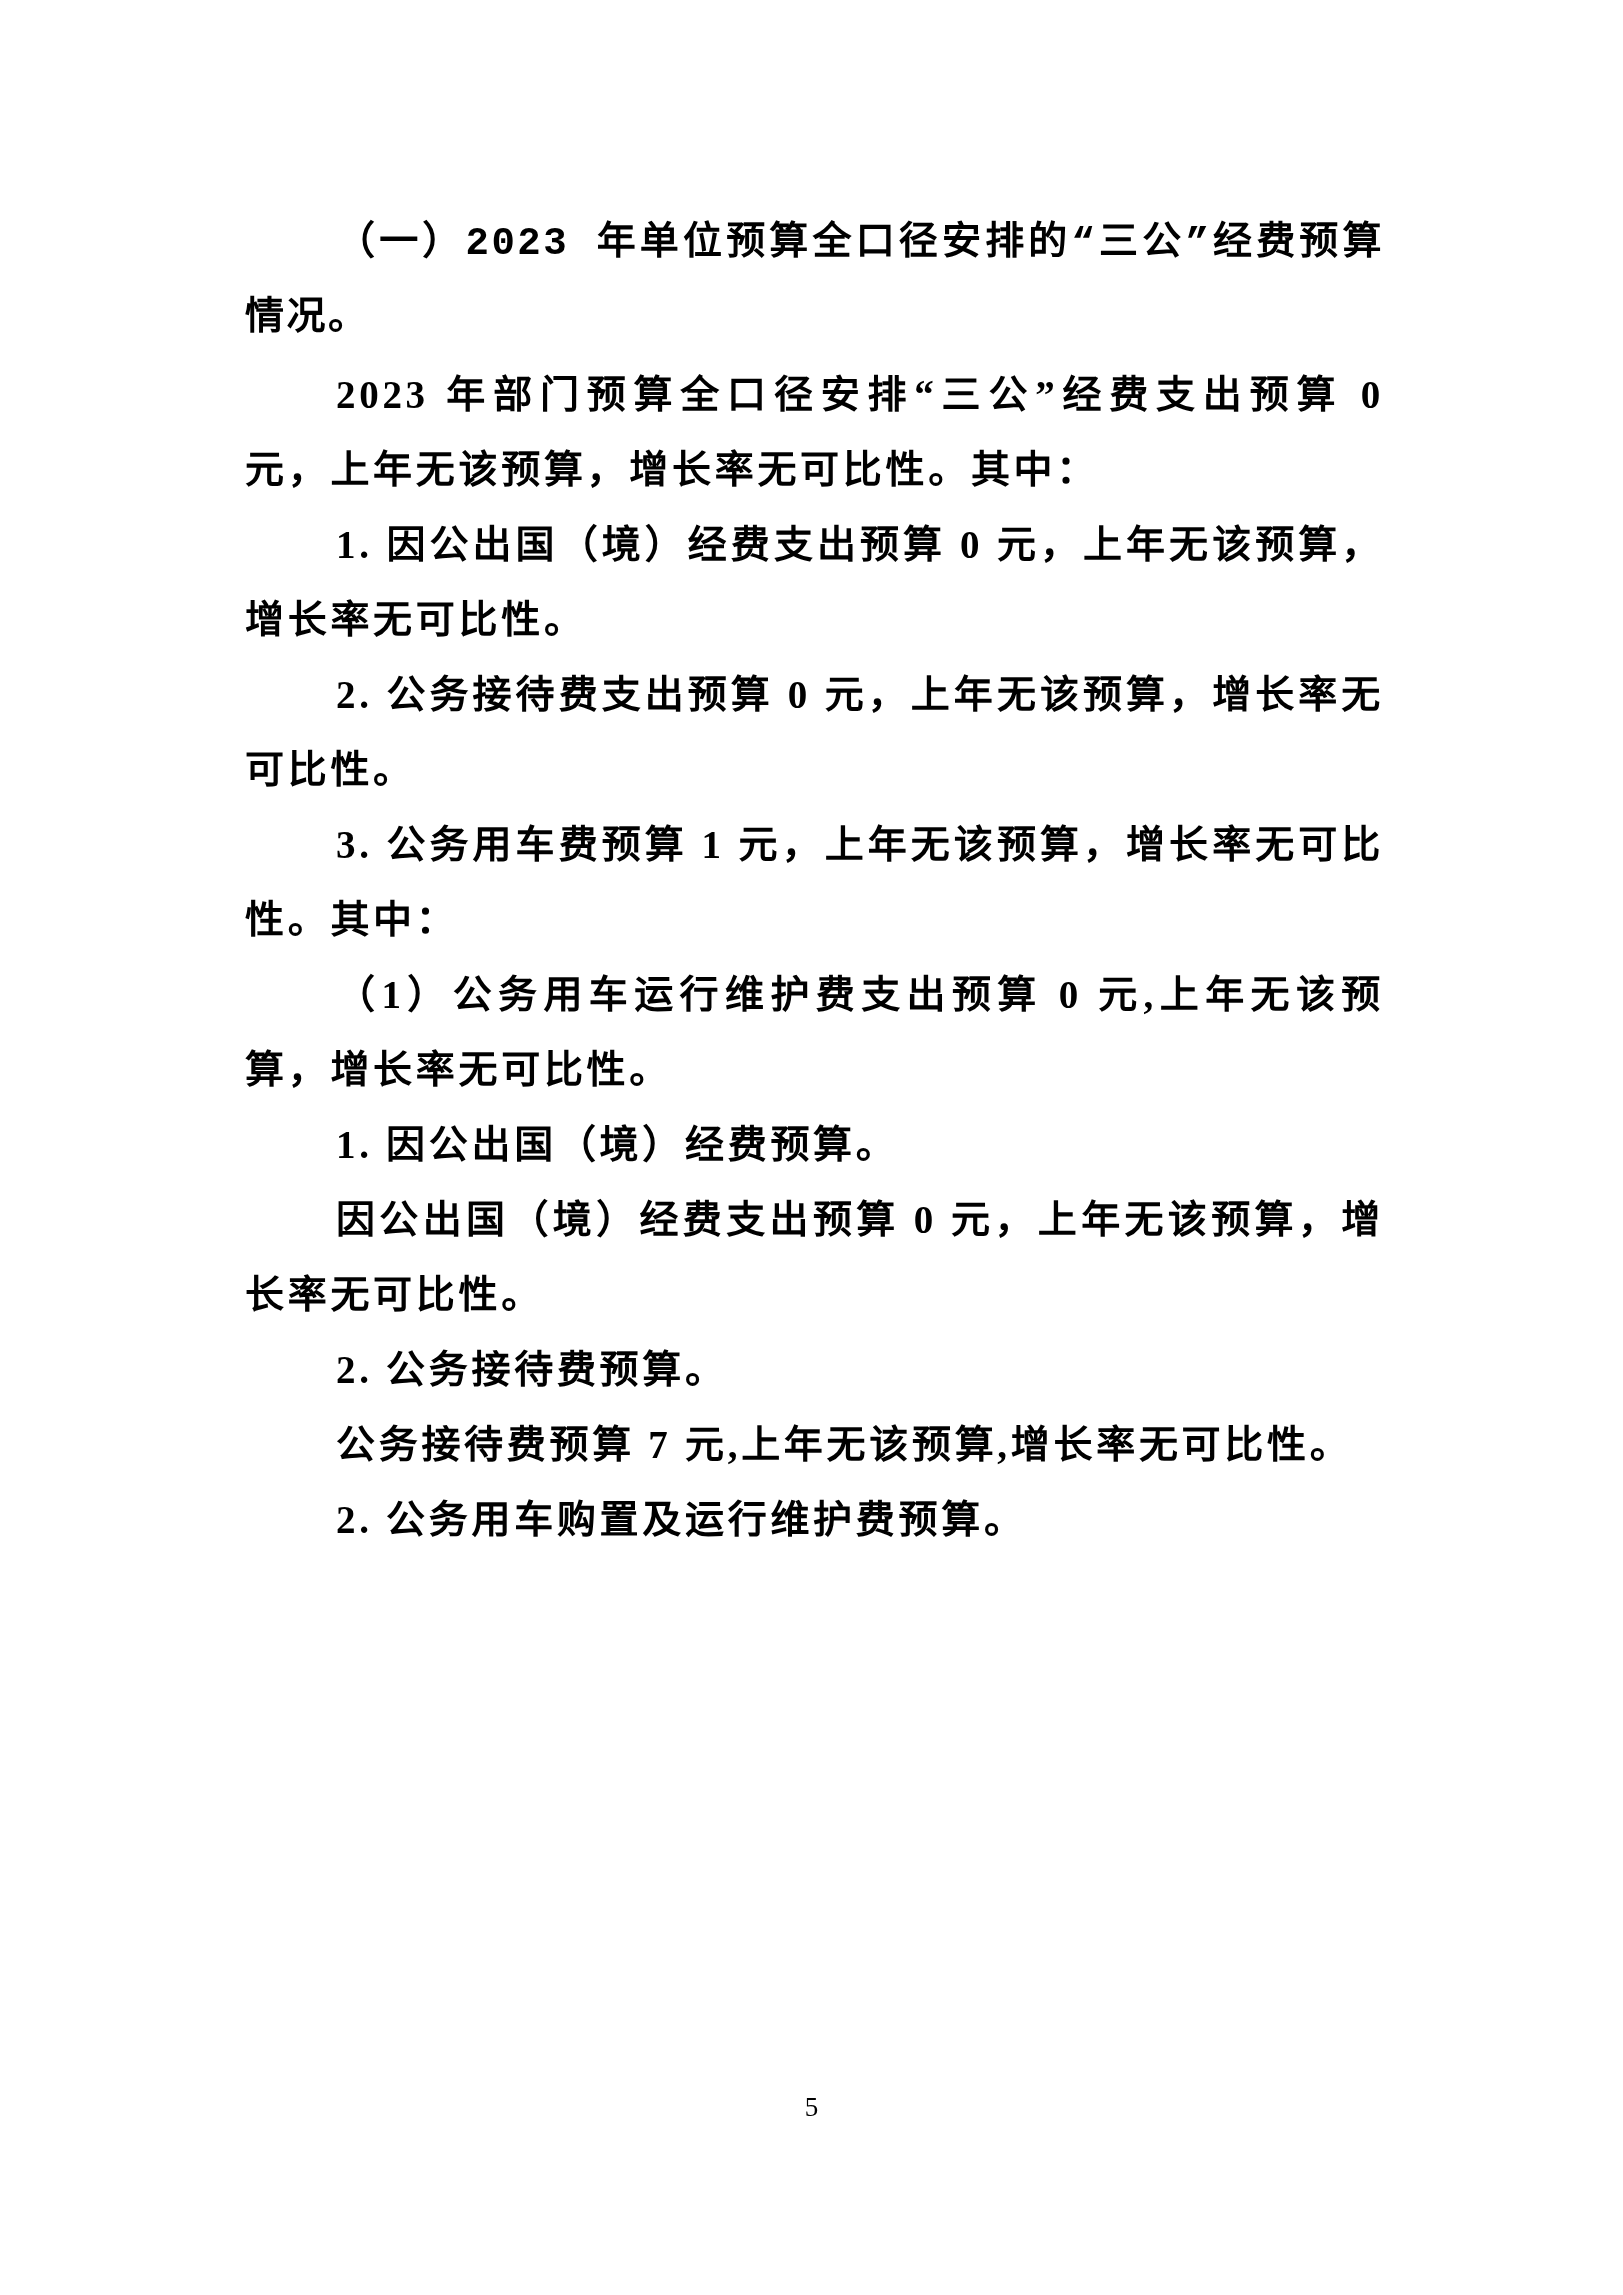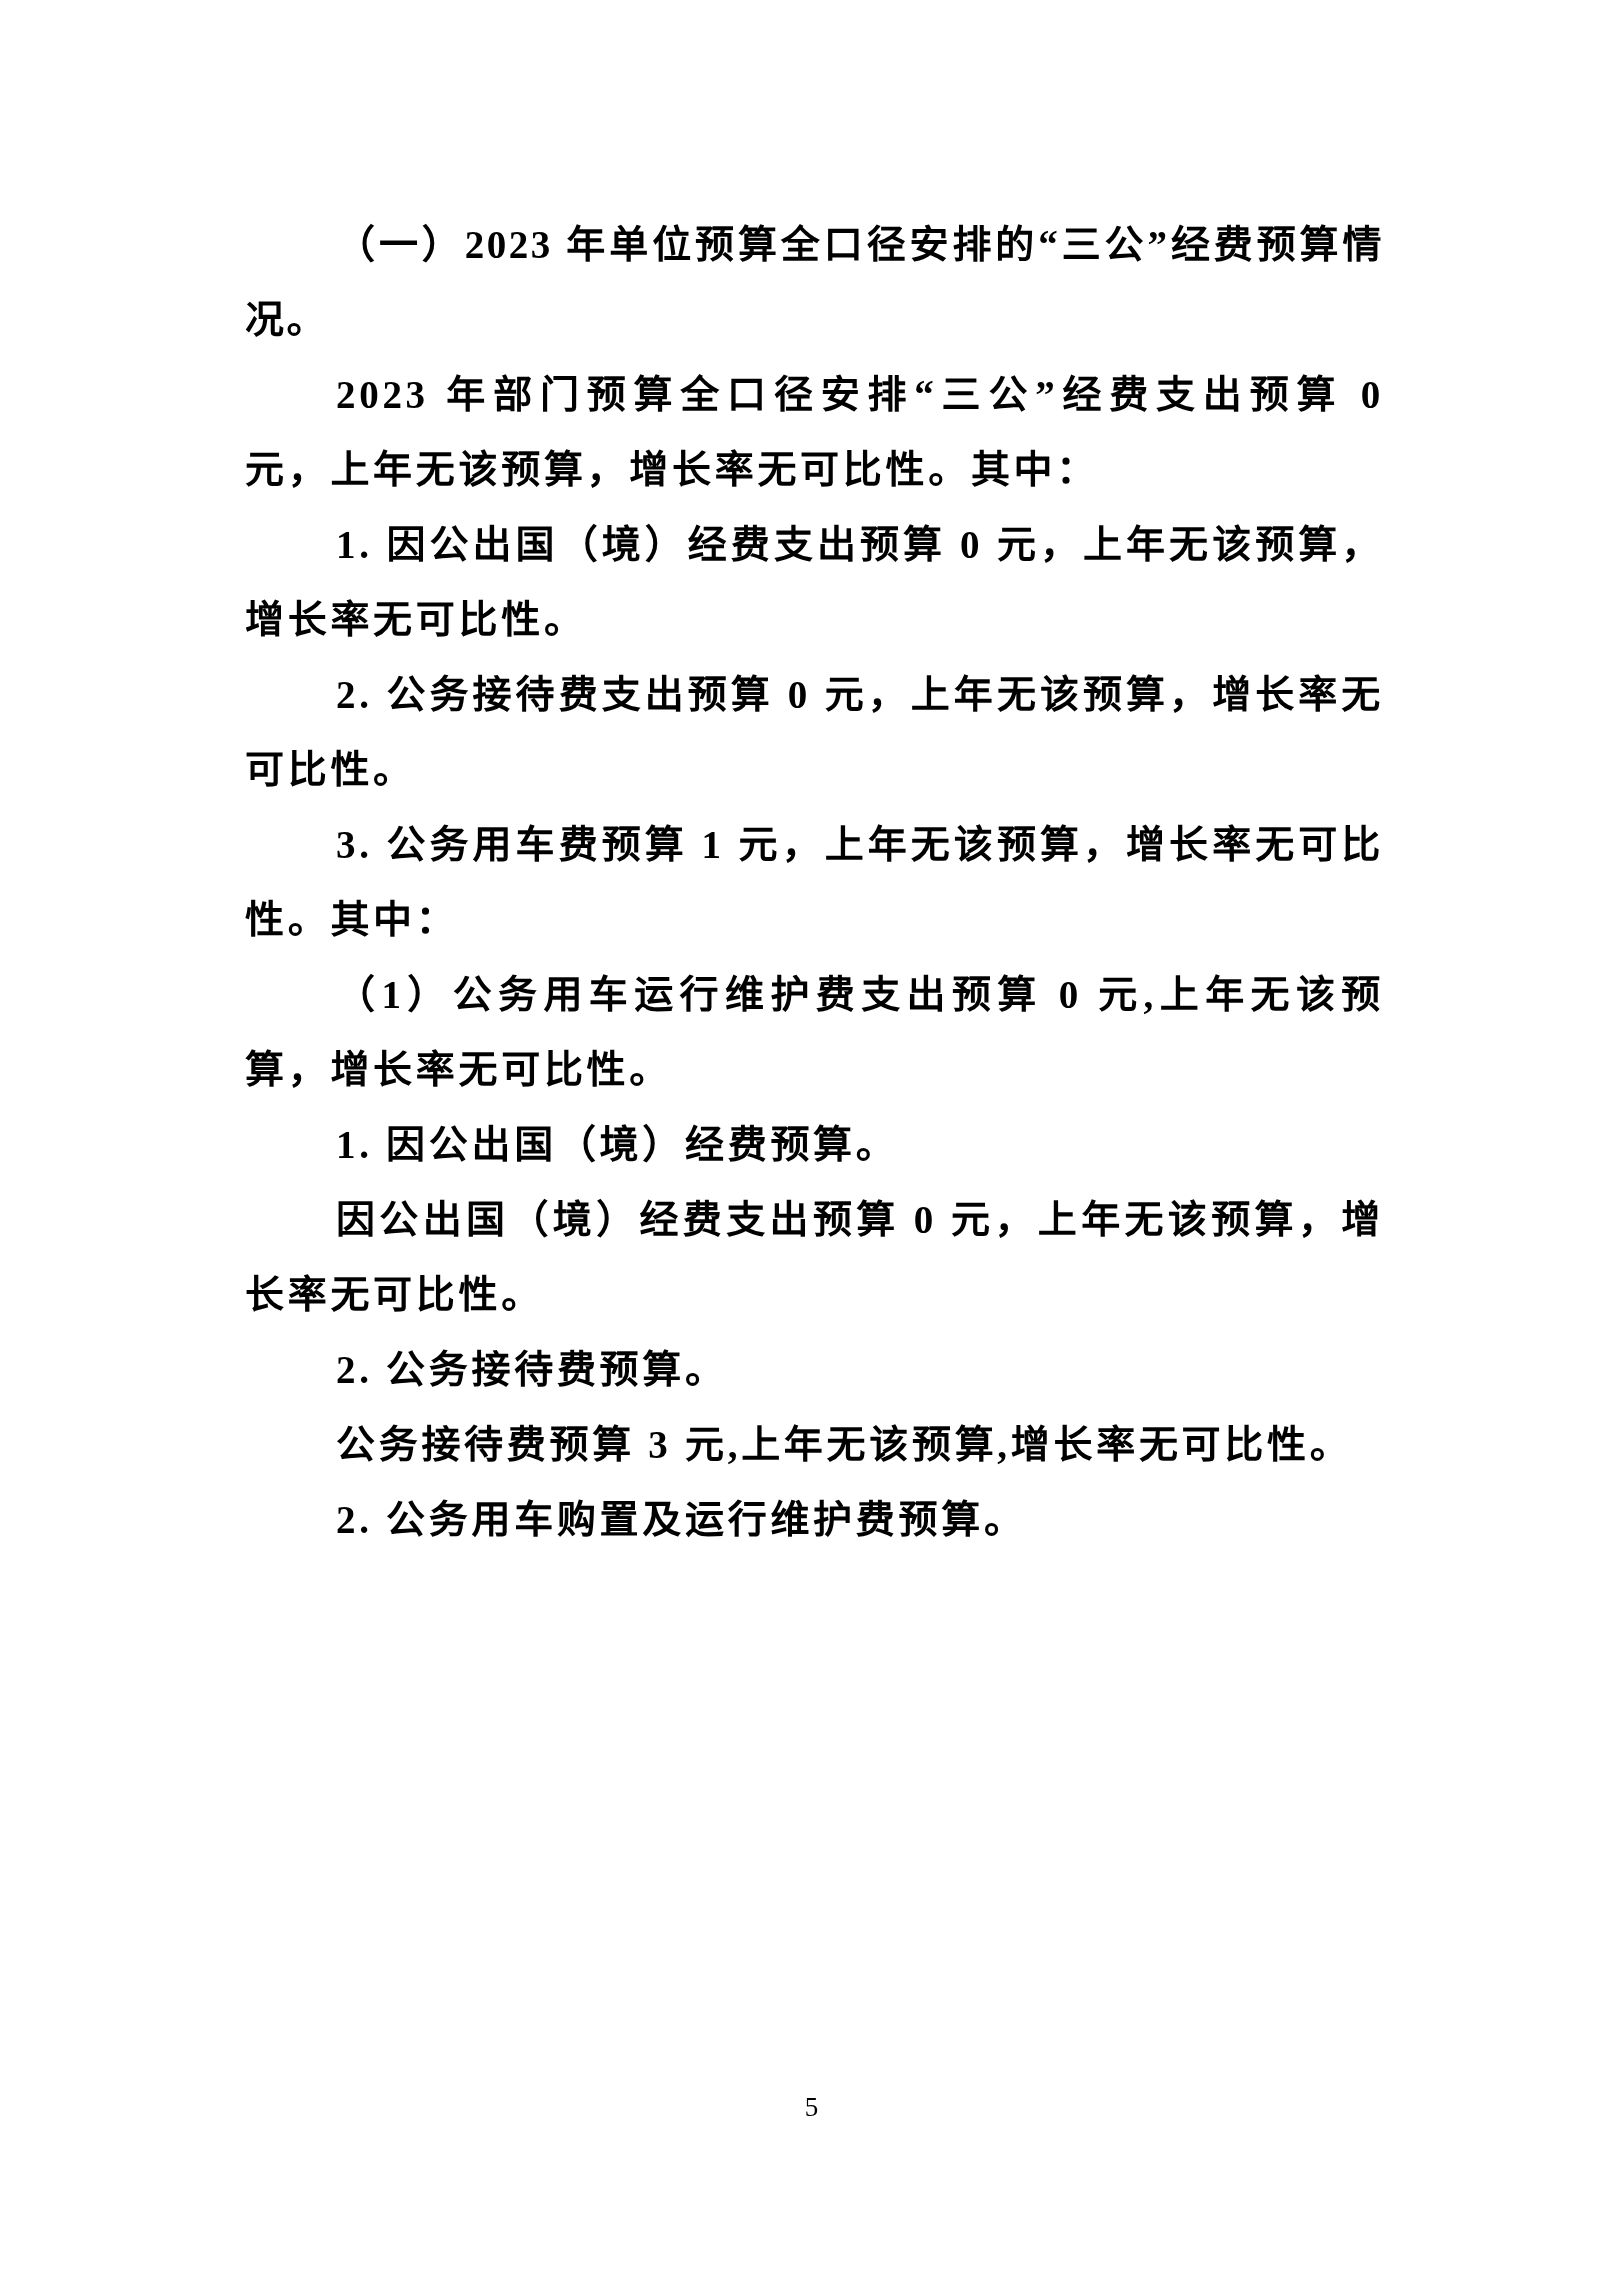--- a/index.html
+++ b/index.html
@@ -30,21 +30,21 @@
     text-align: justify;
     text-justify: inter-character;
     text-indent: 91px;
     color: #000000;
   }
   p.para.body {
     font-family: "Liberation Serif", serif;
     font-weight: 700;
   }
   p.para.heading {
-    font-family: Liberation Serif, serif;
+    font-family: Liberation Mono, monospace;
     font-weight: 700;
     letter-spacing: 2.5px;
   }
   .footer {
     position: absolute;
     left: 0;
     right: 0;
     top: 2086px;
     text-align: center;
   }
@@ -63,20 +63,20 @@
 
   <p class="para heading">（一）2023 年单位预算全口径安排的“三公”经费预算情况。</p>
       <p class="para body">2023 年部门预算全口径安排“三公”经费支出预算 0 元，上年无该预算，增长率无可比性。其中：</p>
       <p class="para body">1. 因公出国（境）经费支出预算 0 元，上年无该预算，增长率无可比性。</p>
       <p class="para body">2. 公务接待费支出预算 0 元，上年无该预算，增长率无可比性。</p>
       <p class="para body">3. 公务用车费预算 1 元，上年无该预算，增长率无可比性。其中：</p>
       <p class="para body">（1）公务用车运行维护费支出预算 0 元,上年无该预算，增长率无可比性。</p>
       <p class="para body">1. 因公出国（境）经费预算。</p>
       <p class="para body">因公出国（境）经费支出预算 0 元，上年无该预算，增长率无可比性。</p>
       <p class="para body">2. 公务接待费预算。</p>
-      <p class="para body">公务接待费预算 3 元,上年无该预算,增长率无可比性。</p>
+      <p class="para body">公务接待费预算 7 元,上年无该预算,增长率无可比性。</p>
       <p class="para body">2. 公务用车购置及运行维护费预算。</p>
     </main>
   <footer class="footer">
     <span class="page-number">5</span>
   </footer>
 </div>
 
 
 </body></html>

